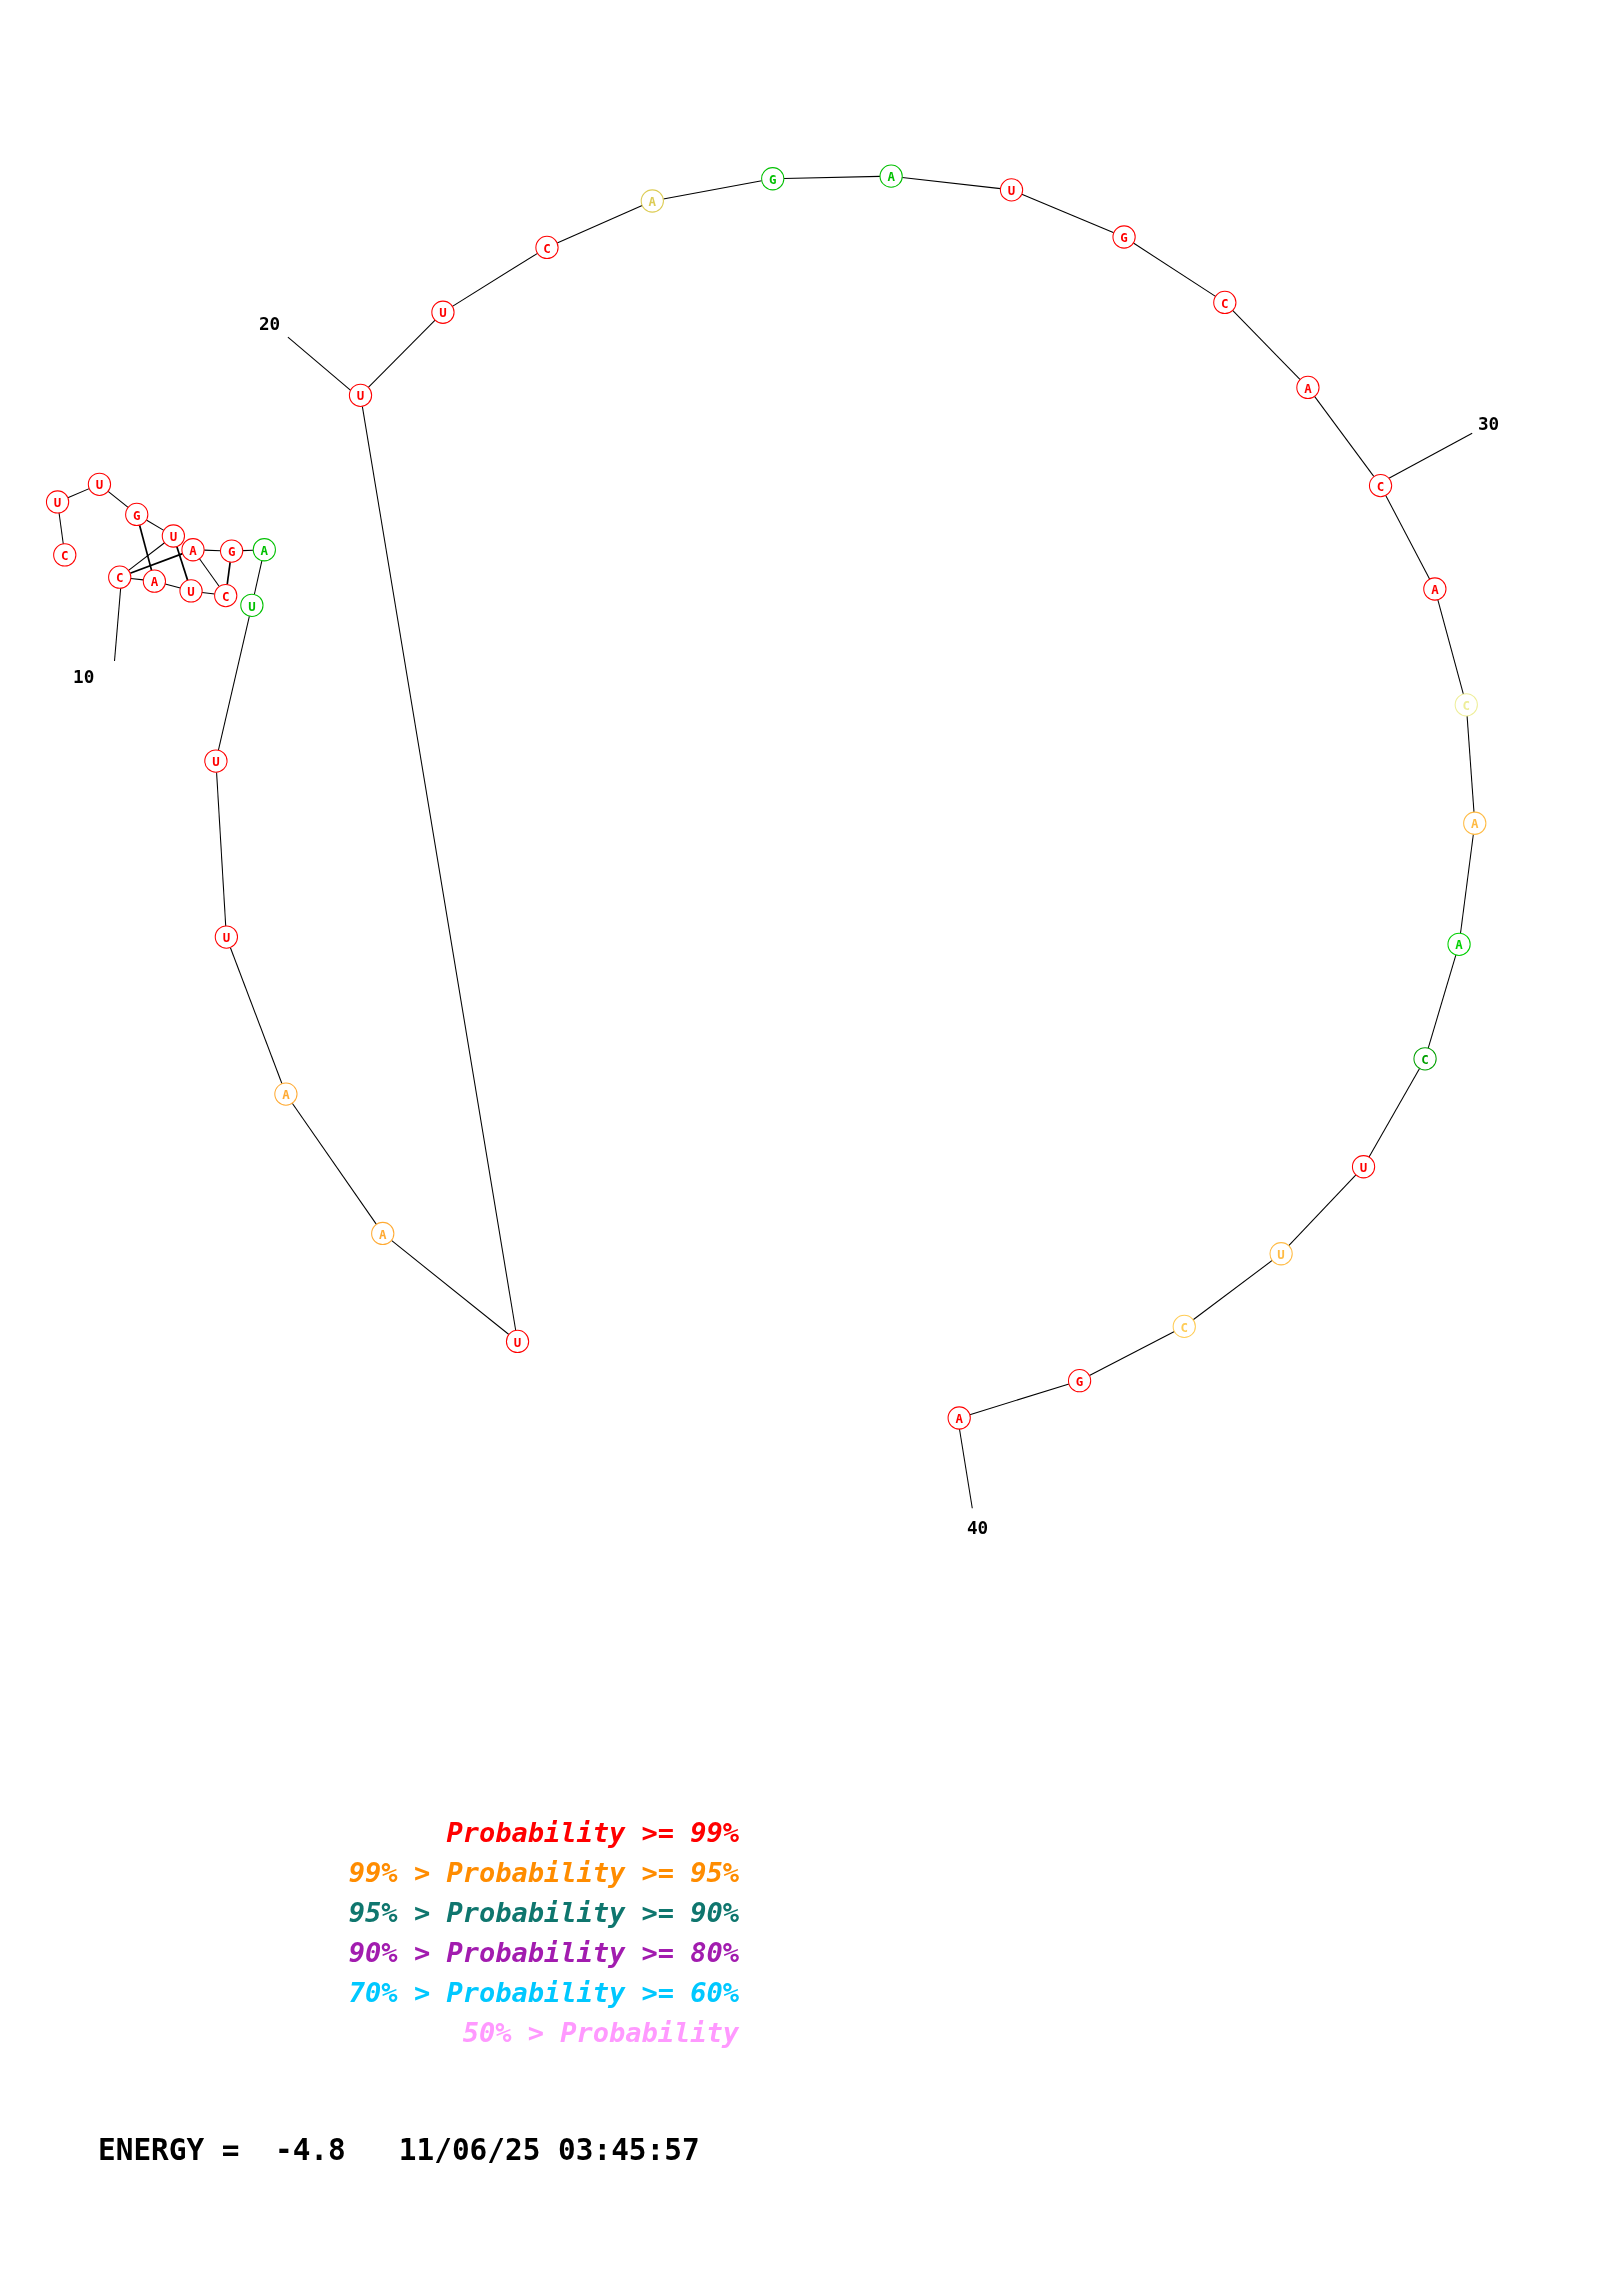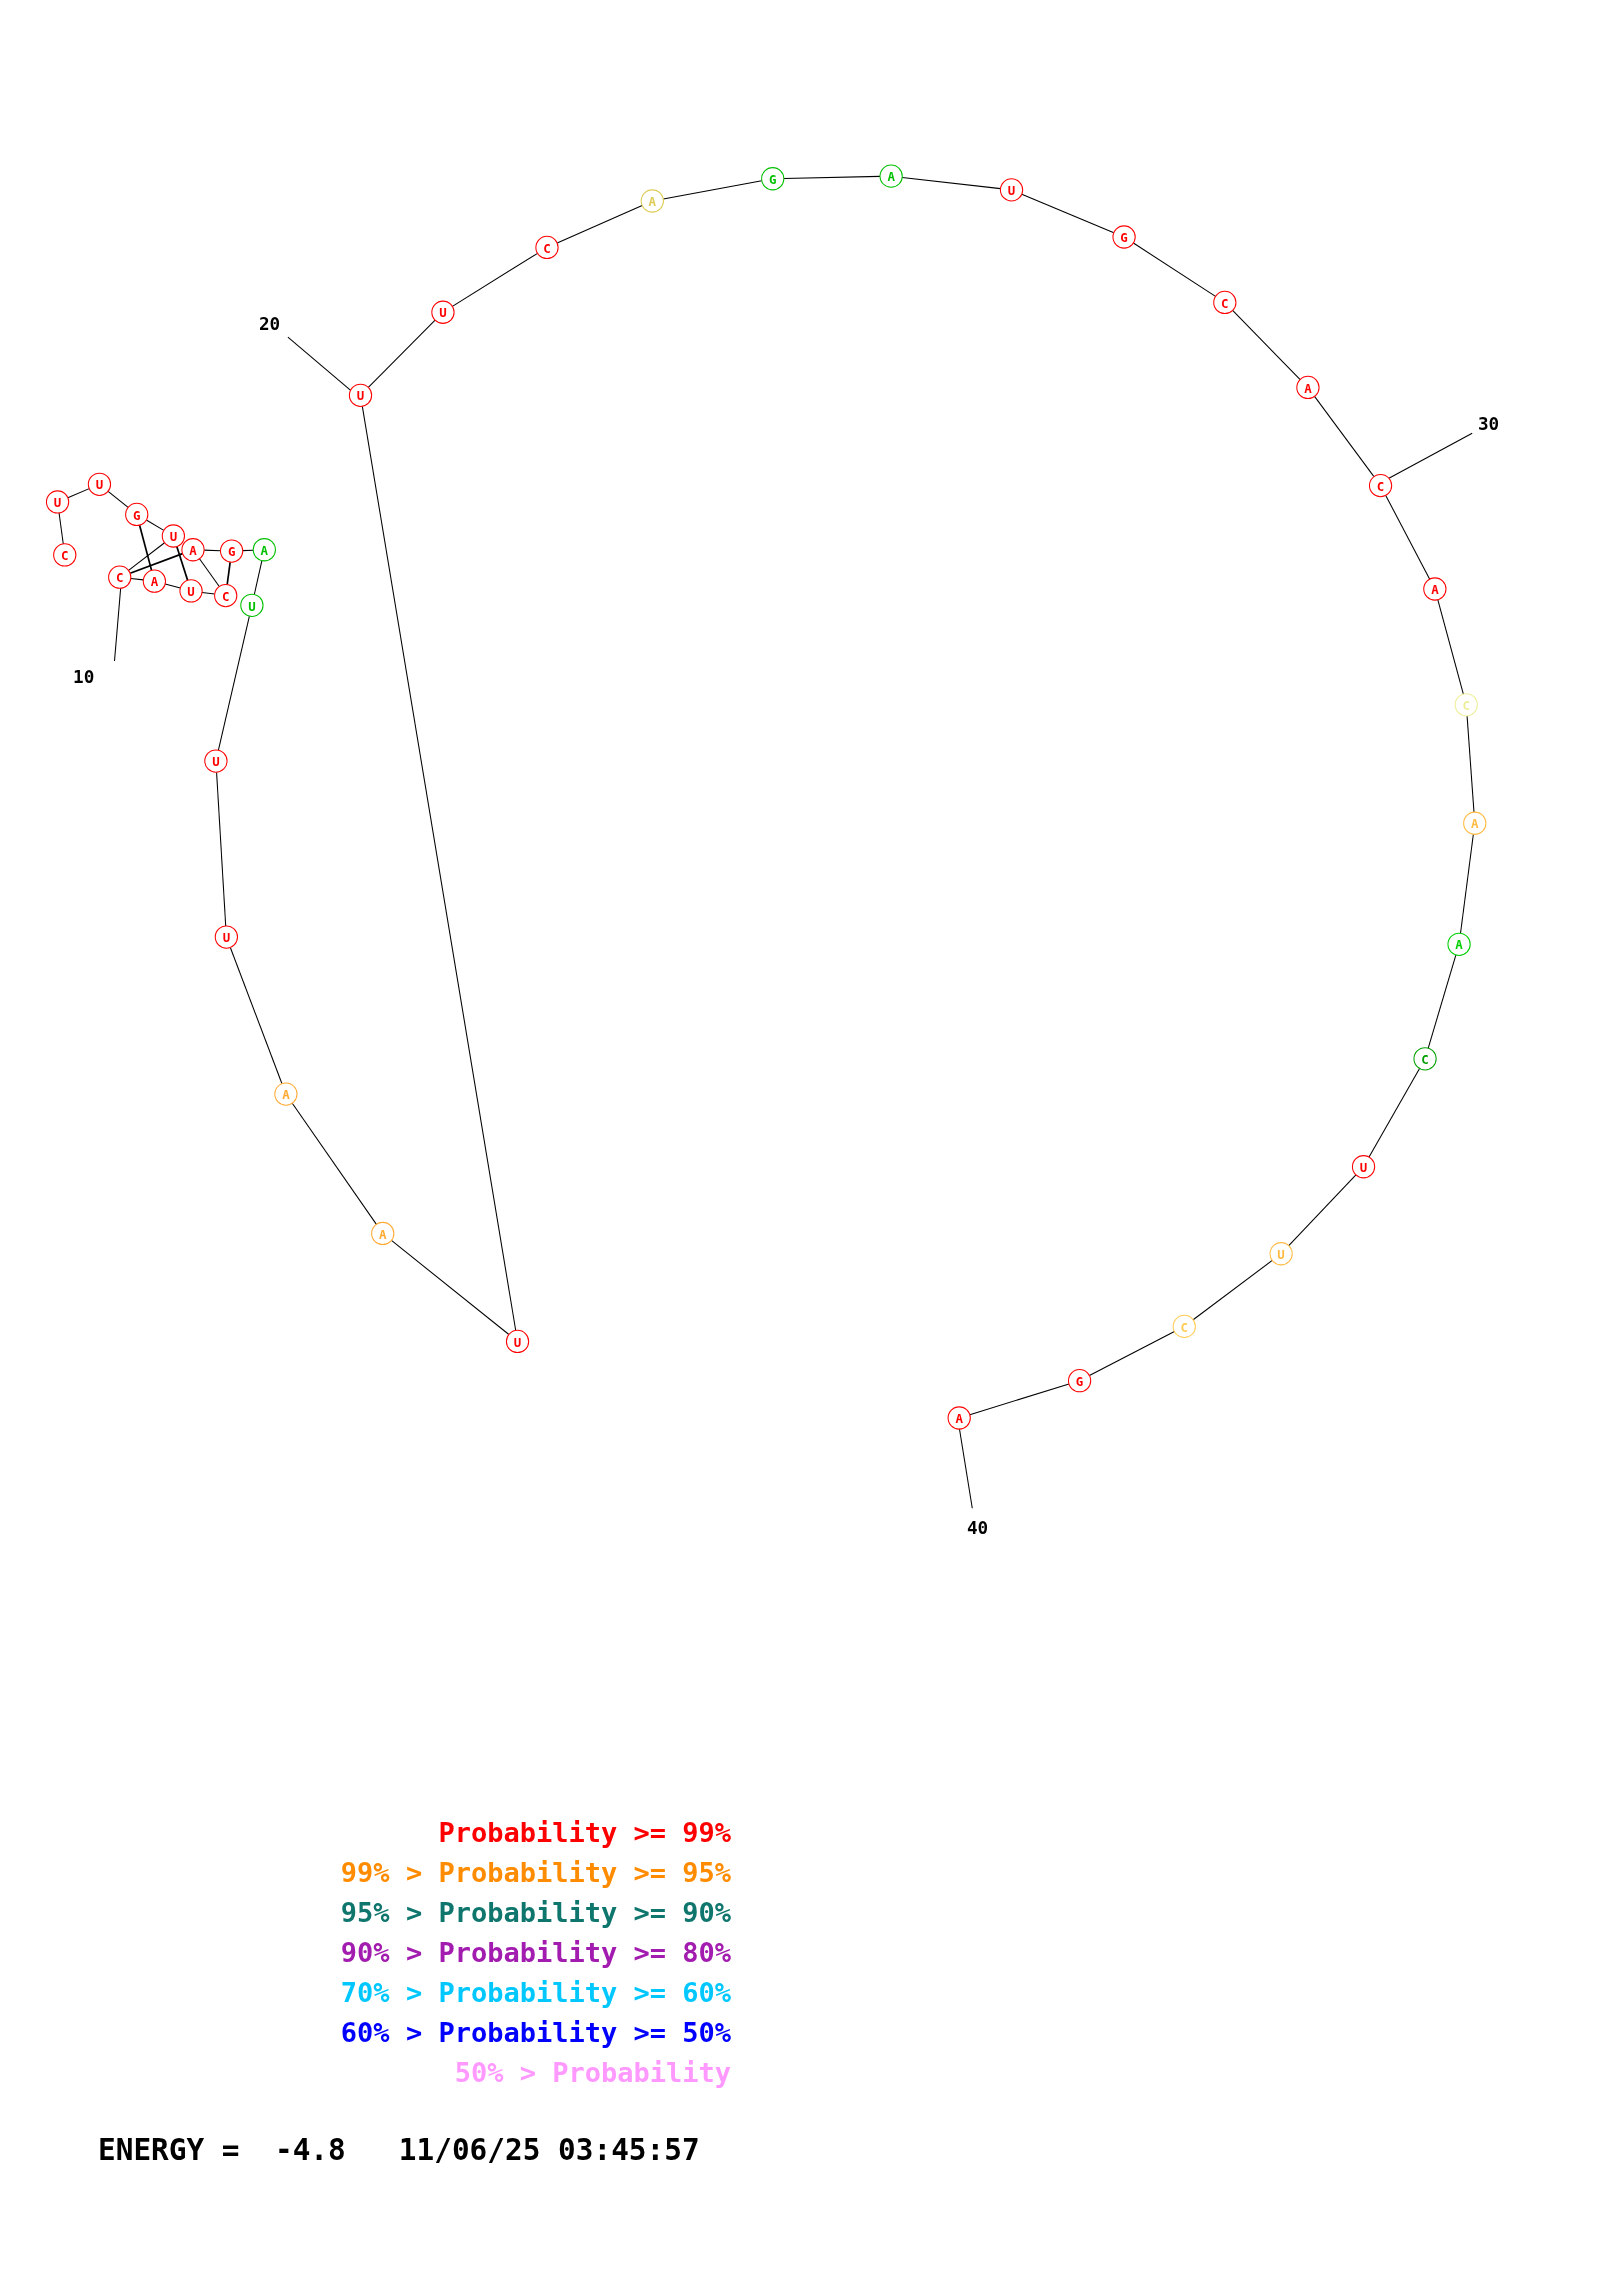--- a/index.html
+++ b/index.html
@@ -16,27 +16,28 @@
   }
   #structure-canvas {
     position: absolute;
     left: 0;
     top: 0;
     width: 1622px;
     height: 1636px;
   }
   .legend {
     position: absolute;
-    left: 90px;
+    left: 98px;
     top: 1813px;
     width: 785px;
     font-family: "DejaVu Sans Mono", monospace;
     font-weight: bold;
     font-size: 27px;
     line-height: 1.48;
+    font-style: italic;
   }
   .legend-row {
     display: block;
     text-align: right;
     width: 641px;
     white-space: pre;
   }
   .energy-line {
     position: absolute;
     left: 98px;
@@ -284,18 +285,17 @@
       <text class="index-label" x="1494" y="2335">40</text>
     </g>
 </svg>
 
 <div class="legend" id="legend-box">
     <div class="legend-row" style="color: rgb(255, 0, 0);">Probability &gt;= 99%</div>
     <div class="legend-row" style="color: rgb(255, 140, 0);">99% &gt; Probability &gt;= 95%</div>
     <div class="legend-row" style="color: #0f766e;">95% &gt; Probability &gt;= 90%</div>
     <div class="legend-row" style="color: #a21caf;">90% &gt; Probability &gt;= 80%</div>
     <div class="legend-row" style="color: rgb(0, 200, 255);">70% &gt; Probability &gt;= 60%</div>
-    <div class="legend-row" style="color: rgb(0, 0, 255);">60% &gt; Probability &gt;= 50%</div>
     <div class="legend-row" style="color: rgb(255, 153, 255);">50% &gt; Probability</div>
   </div>
 
 <div class="energy-line">ENERGY =  -4.8   11/06/25 03:45:57</div>
 
 
 </body></html>

